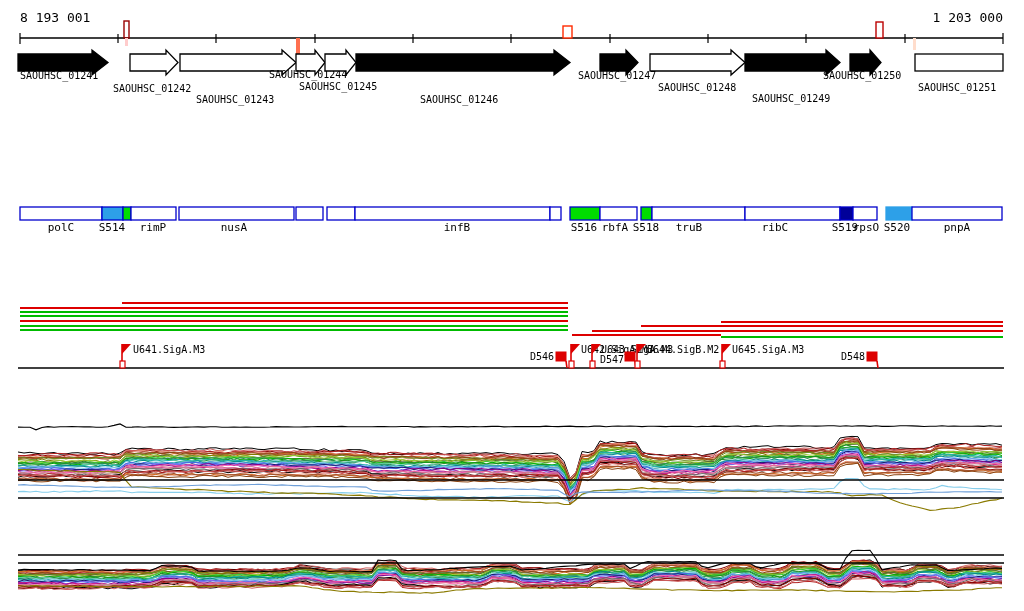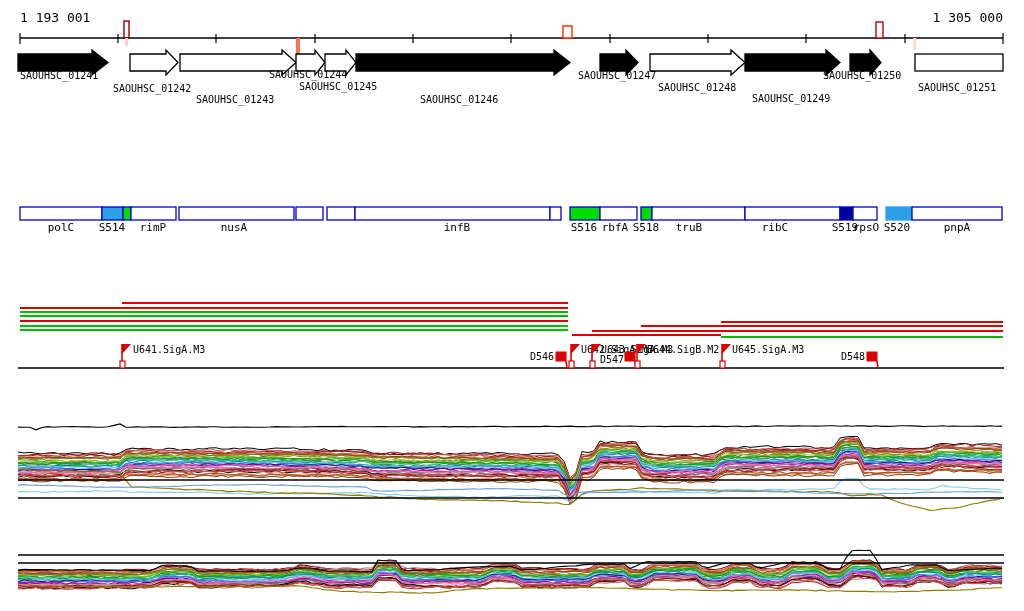--- a/index.html
+++ b/index.html
@@ -8,22 +8,22 @@
   .coord{position:absolute;top:10px;font-size:13px;color:#000;letter-spacing:0px;}
   #coordStart{left:20px;}
   #coordEnd{right:21px;}
   svg{position:absolute;left:0;top:0;}
   svg text{font-family:"DejaVu Sans Mono",monospace;fill:#000;}
 </style>
 </head>
 <body>
 
 <div class="stage">
-  <span id="coordStart" class="coord">1 193 001</span>
-  <span id="coordEnd" class="coord">1 305 000</span>
+  <span id="coordStart" class="coord">8 193 001</span>
+  <span id="coordEnd" class="coord">1 203 000</span>
   <svg id="tracks" width="1024" height="611" viewBox="0 0 1024 611">
       <line x1="20" y1="38" x2="1003" y2="38" stroke="#000" stroke-width="1.5"></line>
       <line x1="118" y1="34" x2="118" y2="43" stroke="#000" stroke-width="1.2"></line>
       <line x1="216" y1="34" x2="216" y2="43" stroke="#000" stroke-width="1.2"></line>
       <line x1="315" y1="34" x2="315" y2="43" stroke="#000" stroke-width="1.2"></line>
       <line x1="413" y1="34" x2="413" y2="43" stroke="#000" stroke-width="1.2"></line>
       <line x1="511" y1="34" x2="511" y2="43" stroke="#000" stroke-width="1.2"></line>
       <line x1="610" y1="34" x2="610" y2="43" stroke="#000" stroke-width="1.2"></line>
       <line x1="708" y1="34" x2="708" y2="43" stroke="#000" stroke-width="1.2"></line>
       <line x1="806" y1="34" x2="806" y2="43" stroke="#000" stroke-width="1.2"></line>

